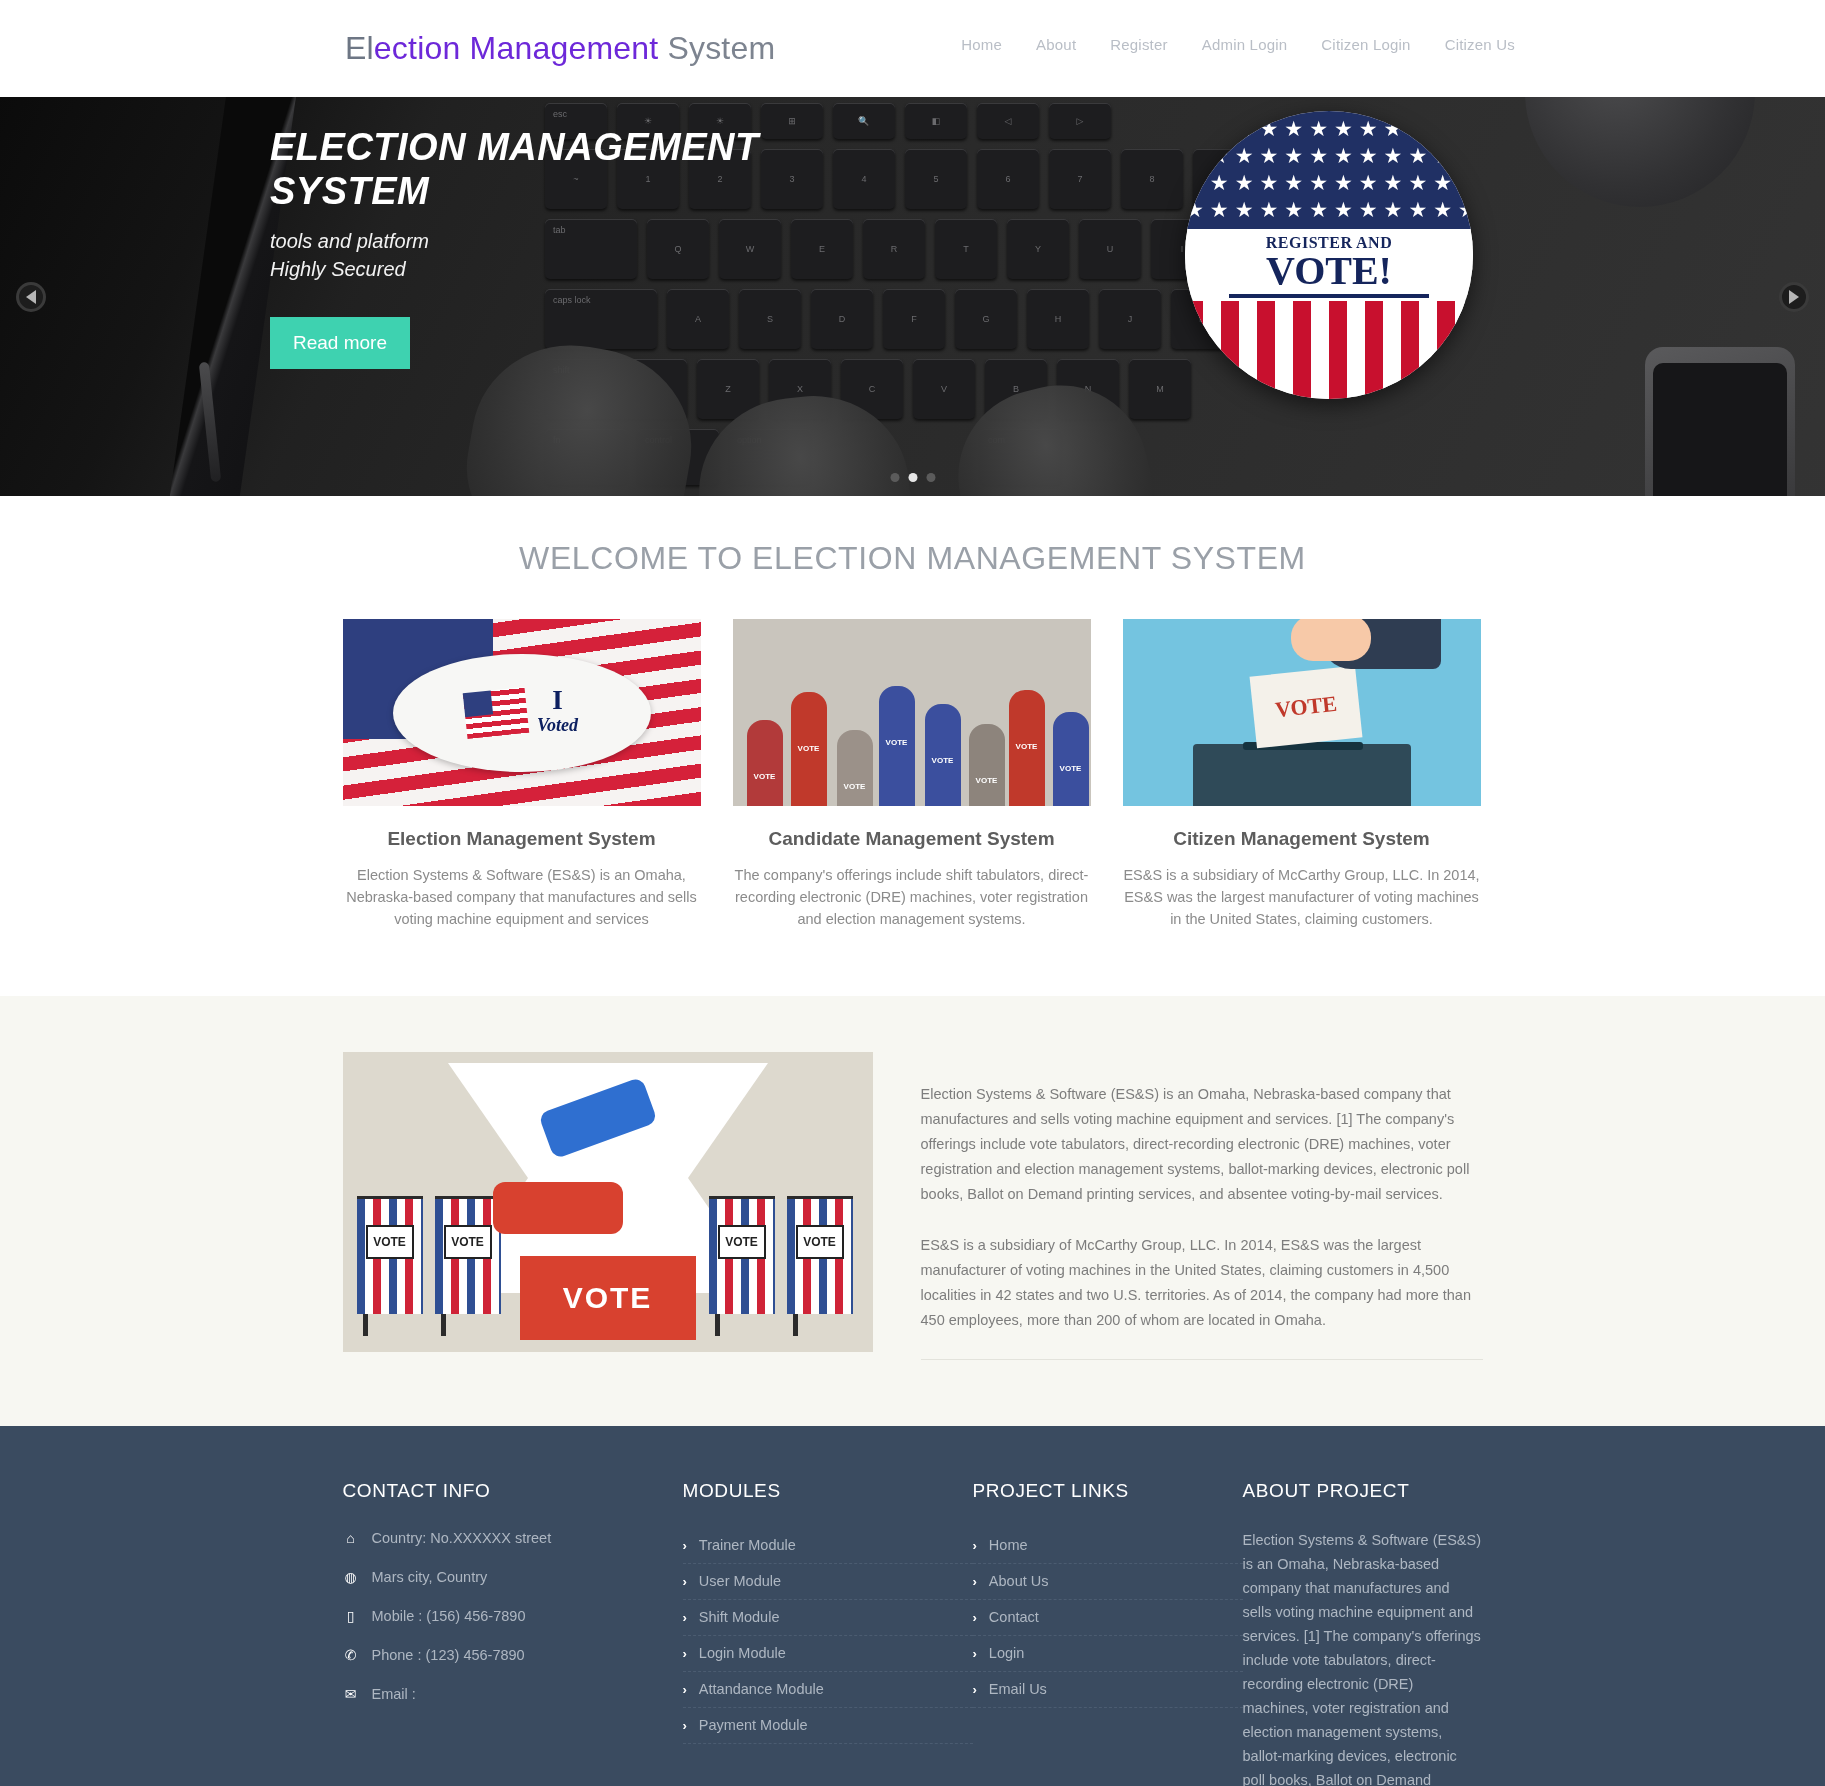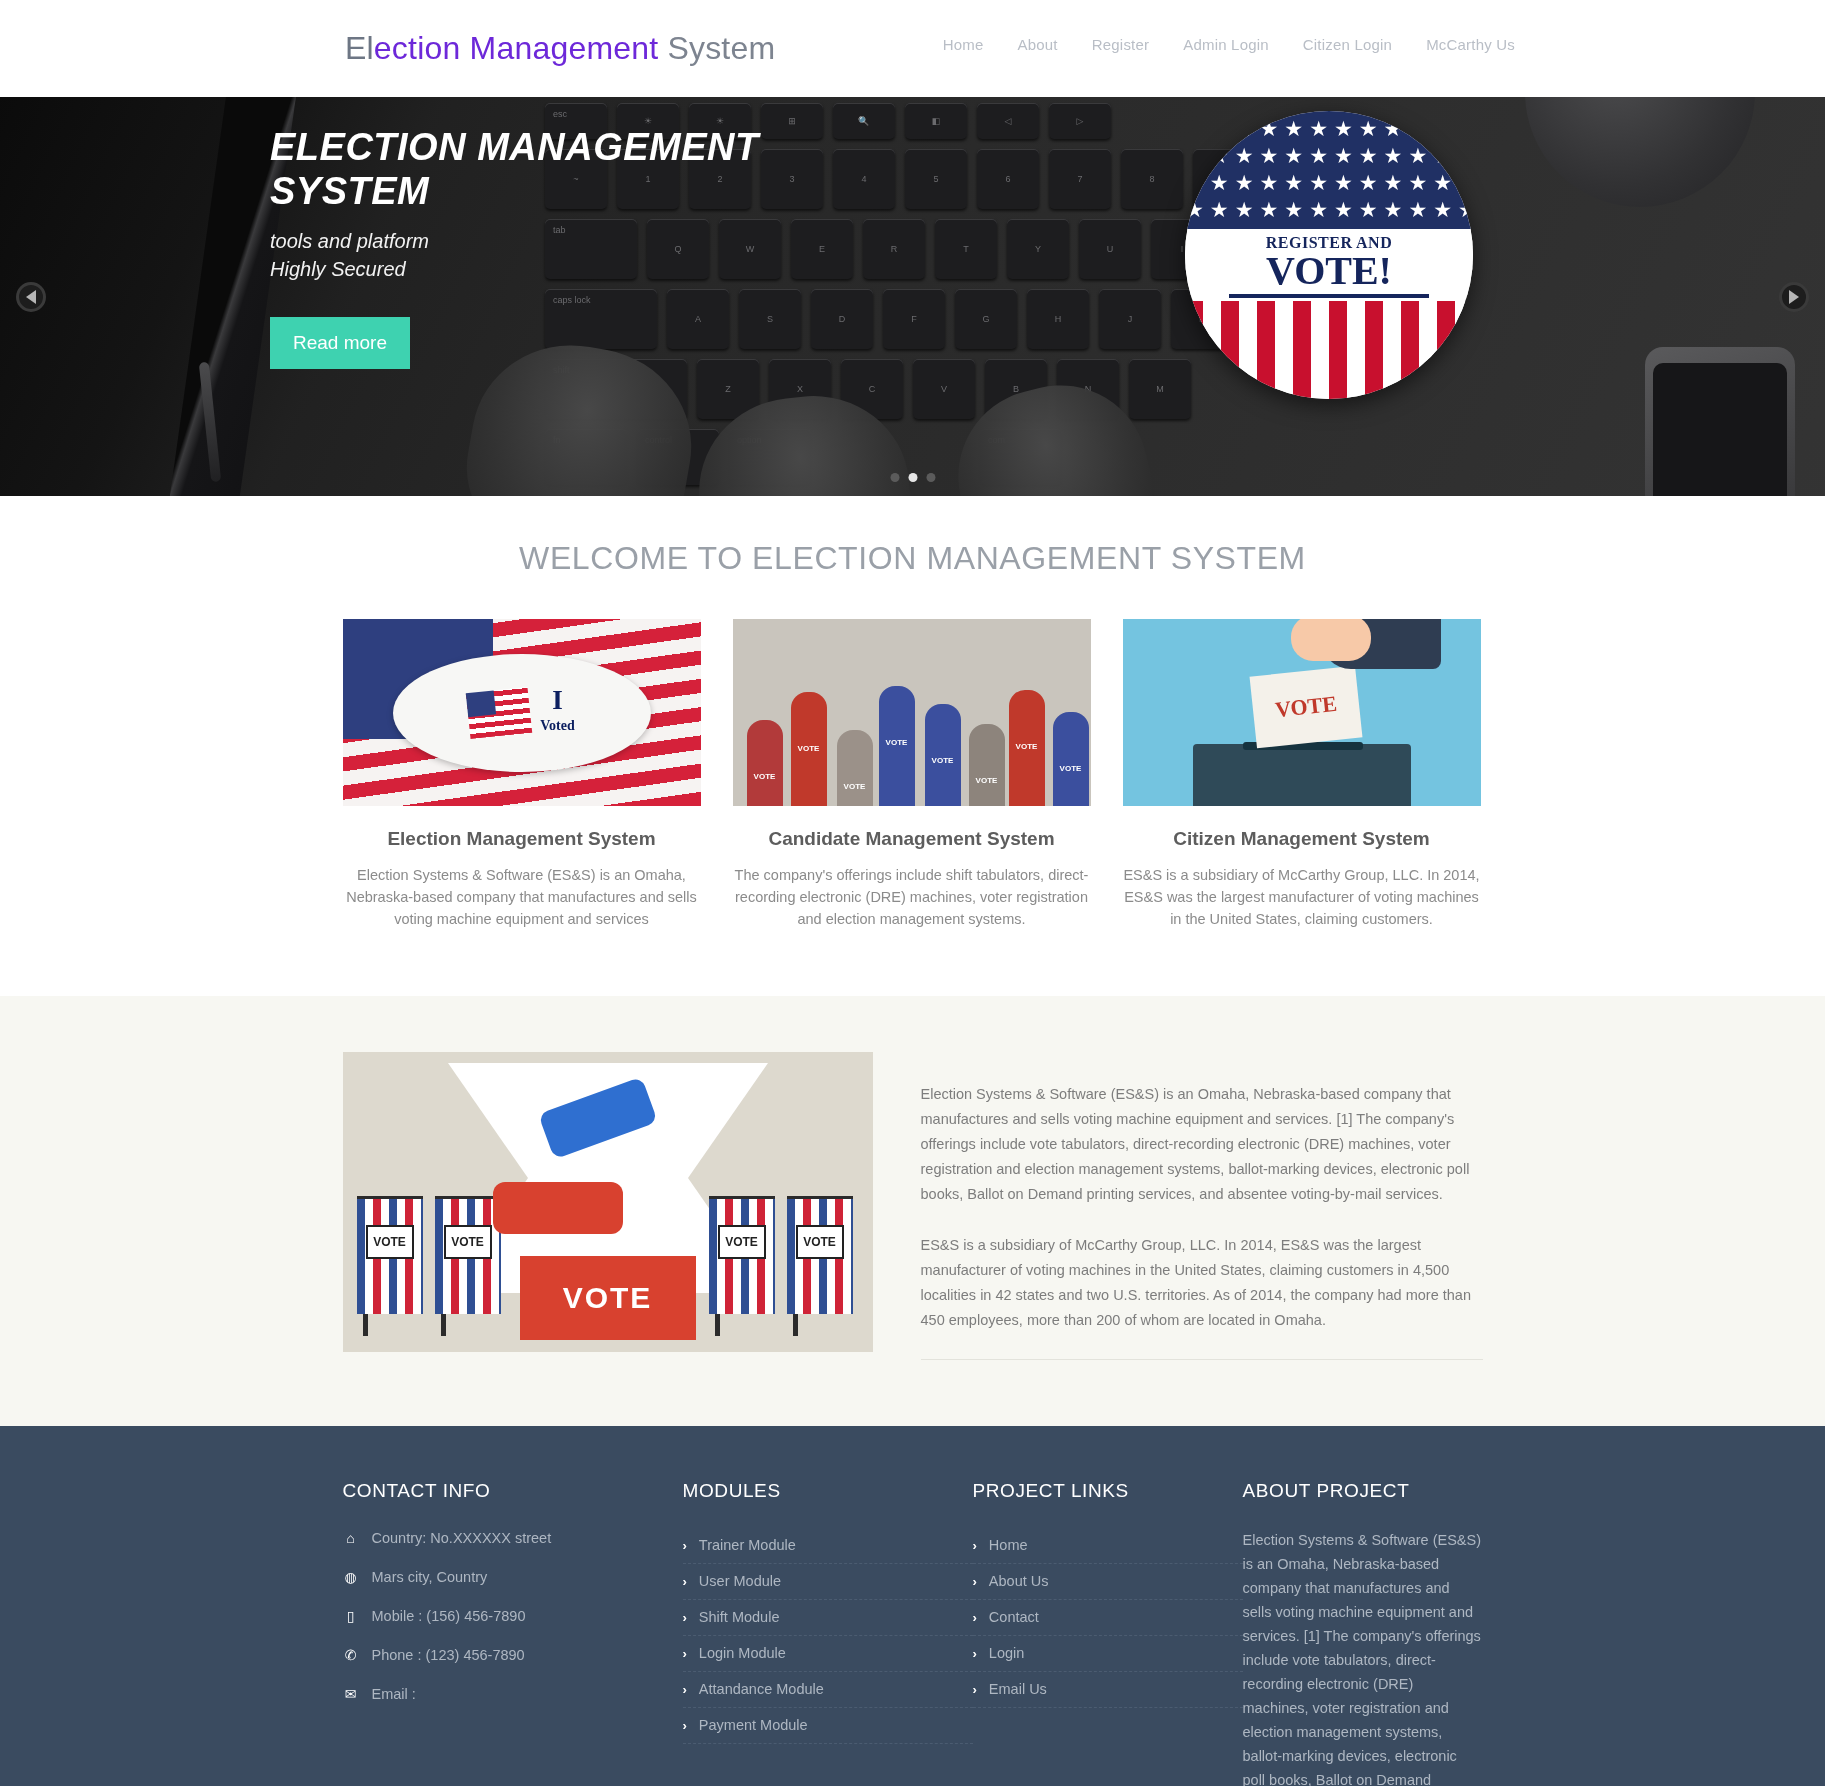--- a/index.html
+++ b/index.html
@@ -261,21 +261,21 @@
   .t1 .sflag{
     width:62px;height:46px;
     background: repeating-linear-gradient(0deg,#d5213a 0 5px,#fff 5px 10px);
     position:relative; transform: rotate(-6deg);
   }
   .t1 .sflag:before{content:'';position:absolute;left:0;top:0;width:28px;height:24px;background:#2e3f7f;}
   .t1 .iv{
     font-family:"Liberation Serif", serif; font-weight:700; color:#0d2060;
     font-size:27px; line-height:25px; text-align:center;
   }
-  .t1 .iv small{ display:block; font-size:14px; }
+  .t1 .iv small{ display:block; font-size:18px;font-style:italic; }
 
   
   .t2 { background: #c9c5bd; }
   .t2 .hand2{
     position:absolute; bottom:-10px; width:36px; height:120px;
     border-radius: 16px 16px 4px 4px;
   }
   .t2 .hand2:after{
     content:'VOTE'; position:absolute; left:0; right:0; top:52px;
     text-align:center; color:#fff; font-size:8px; font-weight:700;
@@ -412,21 +412,21 @@
   <div class="header">
     <div class="brand">
       <span class="b1">El</span><span class="b2">ection Management</span><span class="b3"> System</span>
     </div>
     <div class="nav">
       <a href="#">Home</a>
       <a href="#">About</a>
       <a href="#">Register</a>
       <a href="#">Admin Login</a>
       <a href="#">Citizen Login</a>
-      <a href="#">McCarthy Us</a>
+      <a href="#">Citizen Us</a>
     </div>
   </div>
 
   <div class="hero">
     <div class="hero-bg">
       <div class="kb">
         <div class="laptop-edge"></div>
         <div class="pen"></div>
         <div class="cup"></div>
         <div class="phone"></div>

